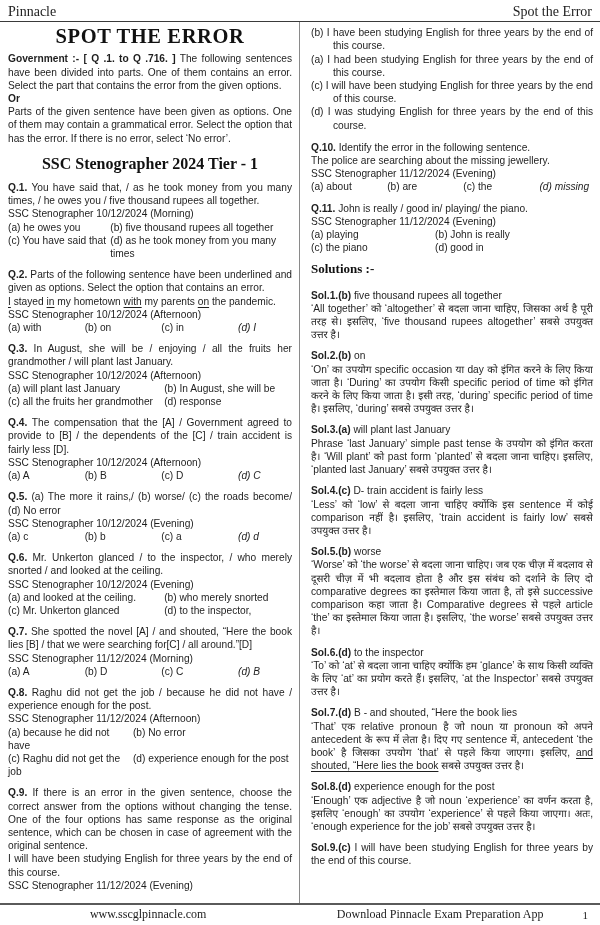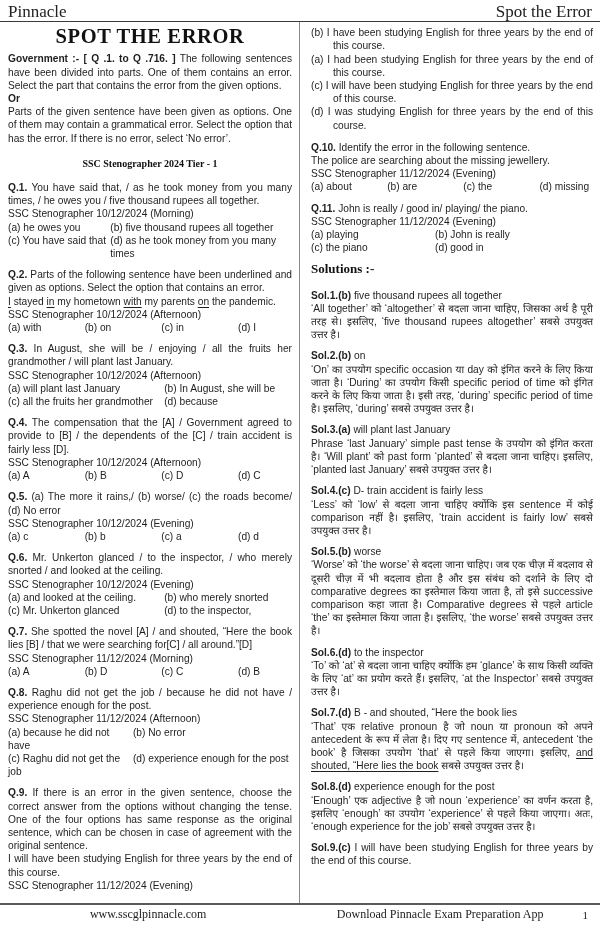--- a/index.html
+++ b/index.html
@@ -5,47 +5,47 @@
   html,body{margin:0;padding:0;background:#e8e8e8;}
   .page{
     width:600px;height:925px;margin:0 auto;background:#ffffff;color:#1e1e1e;
     font-family:"Liberation Sans","DejaVu Sans",sans-serif;font-size:10.2px;line-height:13.2px;
     box-sizing:border-box;display:flex;flex-direction:column;overflow:hidden;position:relative;
   }
   
   .hdr{
     display:flex;justify-content:space-between;align-items:flex-end;
     padding:5px 8px 3px 8px;border-bottom:1.5px solid #3a3a3a;
-    font-family:"Liberation Serif","DejaVu Serif",serif;font-size:17px;color:#222;
+    font-family:"Liberation Serif","DejaVu Serif",serif;font-size:14px;color:#222;
   }
   
   .main{flex:1;display:flex;overflow:hidden;}
   .col{width:50%;box-sizing:border-box;overflow:hidden;padding:4px 7px 0 8px;}
   .col.left{border-right:1px solid #8a8a8a;}
   .col.right{padding-left:11px;}
   .title{
     font-family:"Liberation Serif","DejaVu Serif",serif;font-size:20.5px;font-weight:700;
     text-align:center;margin:4px 0 9px 0;letter-spacing:.6px;color:#111;
   }
   p{margin:0;}
   .just{text-align:justify;}
   .or-line{text-align:left;font-weight:700;margin:0 0;}
   .section-h{
-    font-family:"Liberation Serif","DejaVu Serif",serif;font-size:10px;font-weight:700;
+    font-family:"Liberation Serif","DejaVu Serif",serif;font-size:16px;font-weight:700;
     text-align:center;margin:12px 0 11px 0;color:#111;
   }
   .question{margin-bottom:8px;}
   .b{font-weight:700;}
   .u{text-decoration:underline;text-underline-offset:1.5px;}
   .opts{display:flex;flex-wrap:wrap;}
   .opt{box-sizing:border-box;padding-right:0;}
   .l4 .opt:nth-child(4n+1){width:27%;}
   .l4 .opt:nth-child(4n+2){width:27%;}
   .l4 .opt:nth-child(4n+3){width:27%;}
-  .l4 .opt:nth-child(4n){width:19%;}
+  .l4 .opt:nth-child(4n){width:19%;font-style:italic;}
   .l2a .opt:nth-child(odd){width:36%;}
   .l2a .opt:nth-child(even){width:64%;}
   .l2b .opt:nth-child(odd){width:55%;}
   .l2b .opt:nth-child(even){width:45%;}
   .l2c .opt:nth-child(odd){width:44%;}
   .l2c .opt:nth-child(even){width:56%;}
   .hang-opt{padding-left:22px;text-indent:-22px;}
   .sol-heading{
     font-family:"Liberation Serif","DejaVu Serif",serif;font-size:13px;font-weight:700;
     margin:3px 0 13px 0;color:#111;
@@ -102,21 +102,21 @@
               <span class="opt">(d) I</span>
             </div>
           </div>
           <div class="question">
             <p class="just"><span class="b">Q.3. </span>In August, she will be / enjoying / all the fruits her grandmother / will plant last January.</p>
             <p>SSC Stenographer 10/12/2024 (Afternoon)</p>
             <div class="opts l2b">
               <span class="opt">(a) will plant last January</span>
               <span class="opt">(b) In August, she will be</span>
               <span class="opt">(c) all the fruits her grandmother</span>
-              <span class="opt">(d) because</span>
+              <span class="opt">(d) response</span>
             </div>
           </div>
           <div class="question">
             <p class="just"><span class="b">Q.4. </span>The compensation that the [A] / Government agreed to provide to [B] / the dependents of the [C] / train accident is fairly less [D].</p>
             <p>SSC Stenographer 10/12/2024 (Afternoon)</p>
             <div class="opts l4">
               <span class="opt">(a) A</span>
               <span class="opt">(b) B</span>
               <span class="opt">(c) D</span>
               <span class="opt">(d) C</span>

